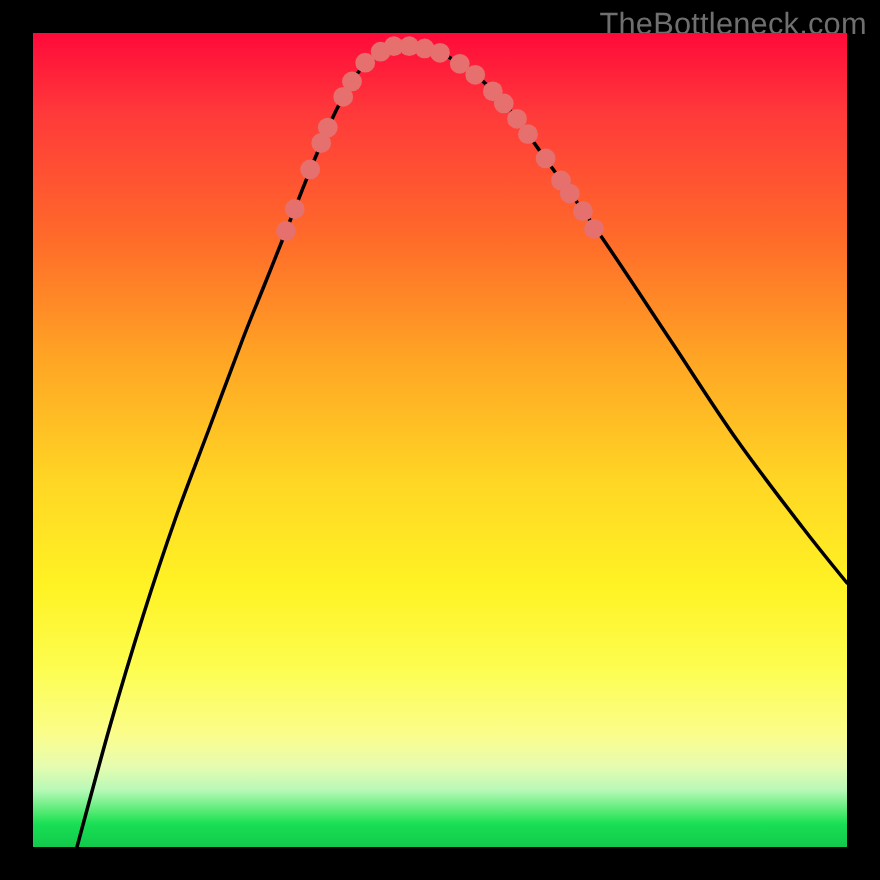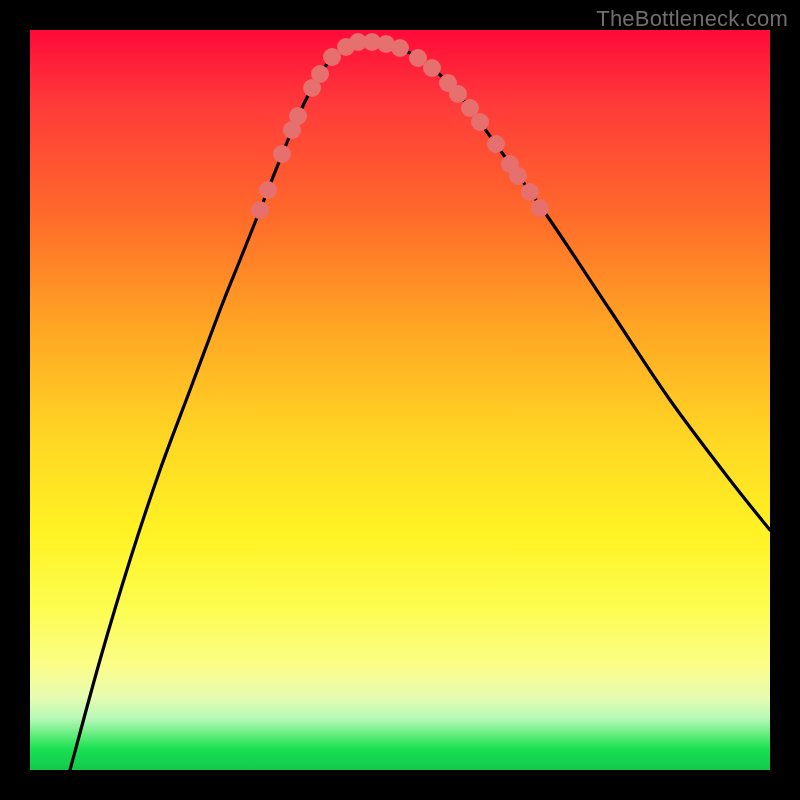--- a/index.html
+++ b/index.html
@@ -41,21 +41,21 @@
       #46e86a 96%,
       #18df54 97.2%,
       #13c94b 100%
     );
   }
   .watermark {
     position: absolute;
     top: 6px;
     right: 12px;
     color: #6f6f6f;
-    font-size: 22px;
+    font-size: 28px;
     letter-spacing: 0.2px;
     user-select: none;
     text-align: right;
   }
   svg.curve {
     position: absolute;
     left: 0;
     top: 0;
     width: 740px;
     height: 740px;

